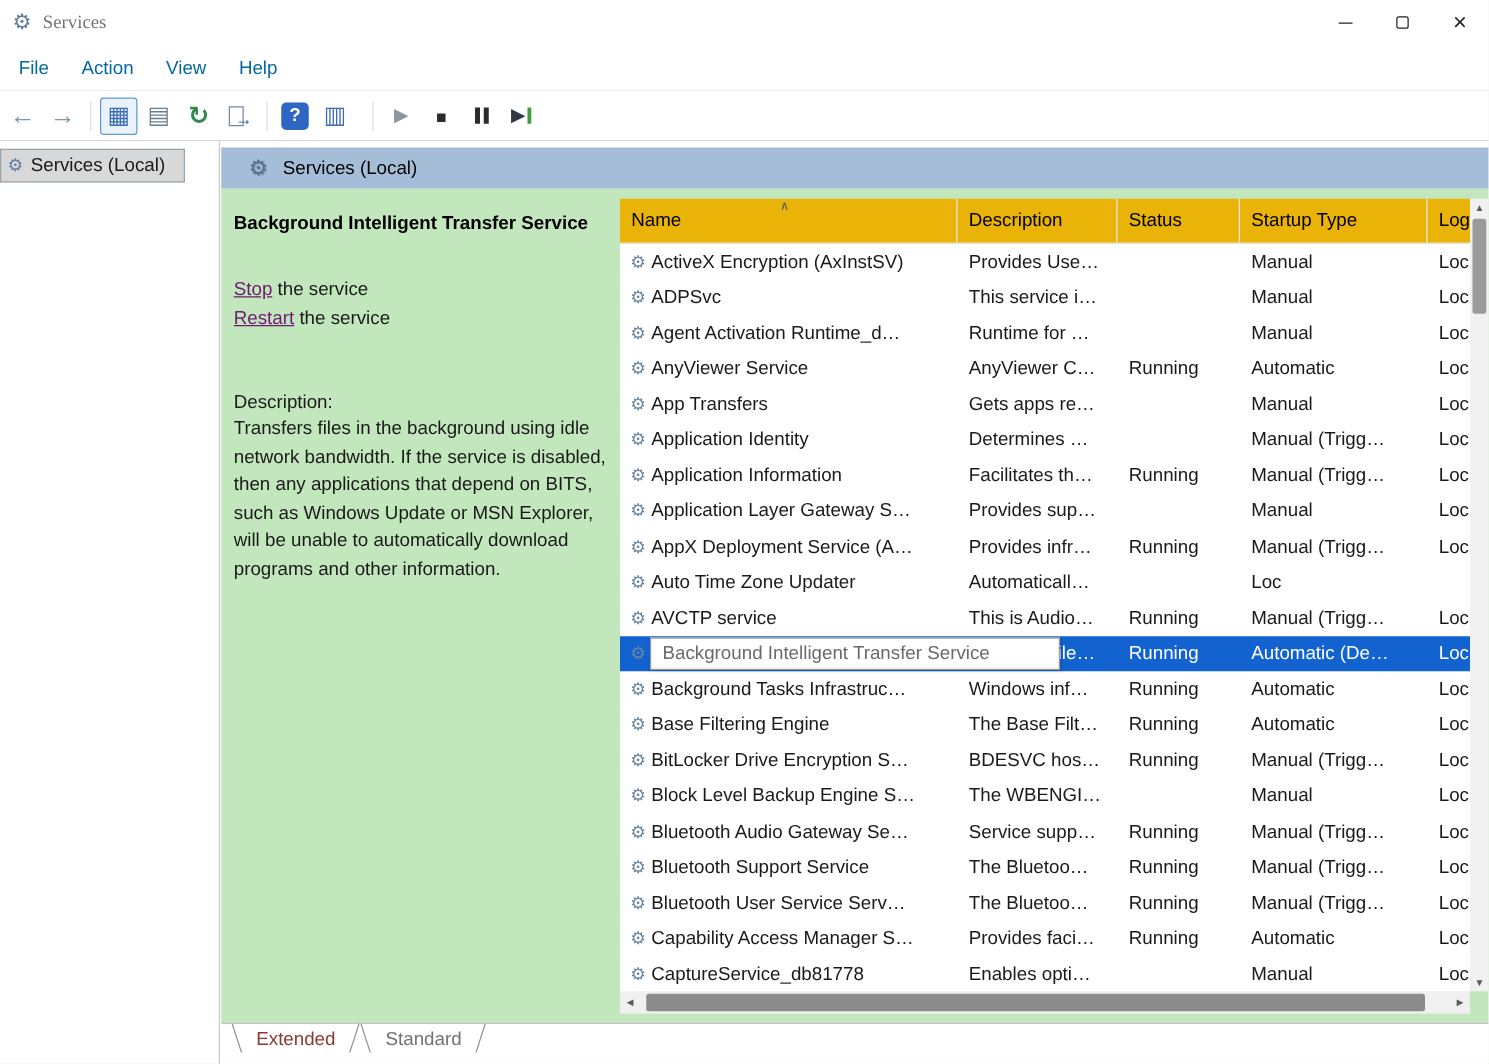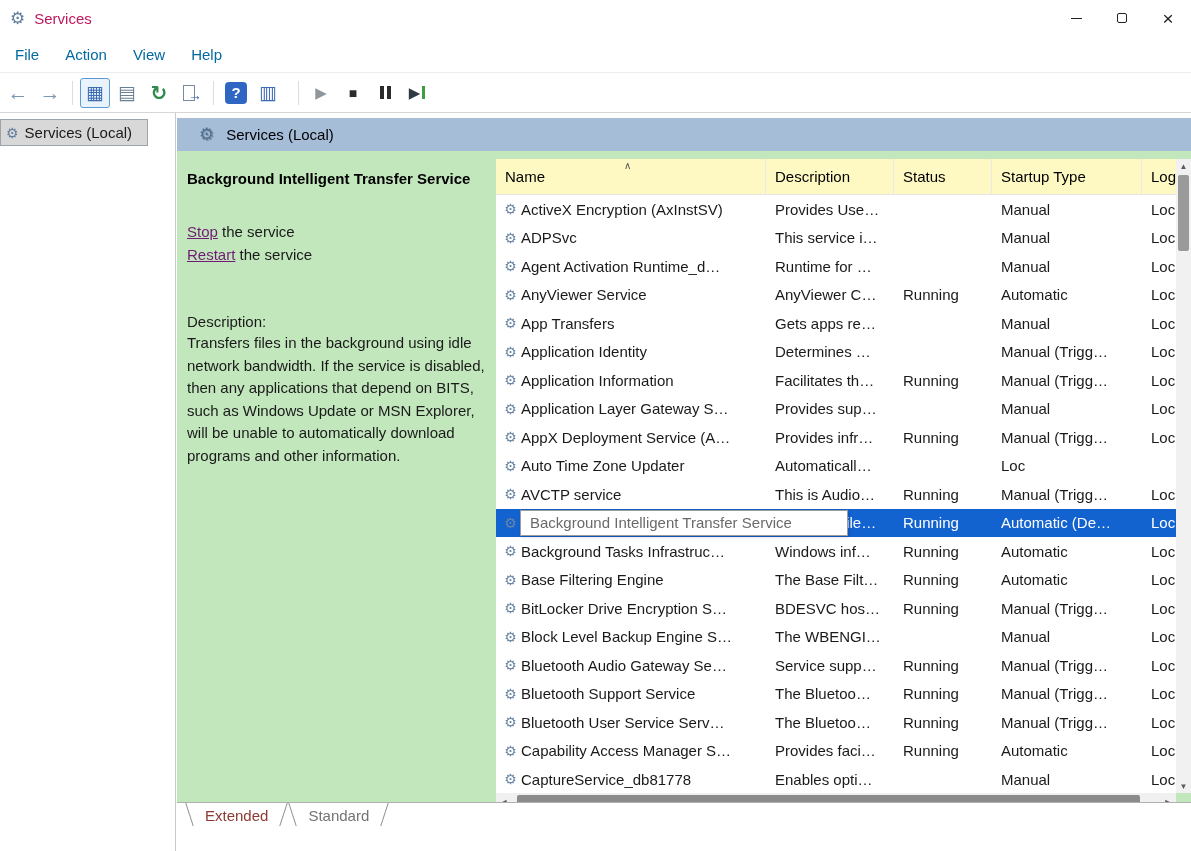--- a/index.html
+++ b/index.html
@@ -6,21 +6,21 @@
   html,body { background:#e8e8e8; }
   body { font-family: "Liberation Sans", "DejaVu Sans", sans-serif; }
   .window {
     position: relative; width: 1191px; height: 851px;
     background: #ffffff; overflow: hidden; color:#1a1a1a;
   }
 
   
   .titlebar { position:absolute; top:0; left:0; right:0; height:36px; display:flex; align-items:center; background:#fff; }
   .app-icon { margin-left:10px; font-size:17px; color:#5f7d9e; }
-  .title-text { margin-left:9px; font-size:15px; color:#be185d; }
+  .title-text { margin-left:9px; font-size:15px; color:#737373;font-family:Liberation Serif, serif; }
   .win-controls { margin-left:auto; display:flex; height:100%; }
   .win-btn { width:46px; height:100%; display:flex; align-items:center; justify-content:center; font-size:17px; color:#222; }
   .min-glyph { display:block; width:11px; height:1px; background:#222; }
   .max-glyph { display:block; width:10px; height:10px; border:1px solid #222; border-radius:2px; }
   .close-glyph { font-size:19px; line-height:1; }
 
   
   .menubar { position:absolute; top:36px; left:0; right:0; height:37px; display:flex; align-items:center; border-bottom:1px solid #ececec; background:#fff; }
   .menu-item { padding:6px 13px; font-size:15px; color:#0369a1; }
   .menu-item:first-child { margin-left:2px; }
@@ -59,21 +59,21 @@
   
   .info-panel { position:absolute; top:0; left:10px; width:300px; font-size:15px; }
   .info-title { margin-top:17px; font-weight:bold; line-height:21px; color:#000; }
   .info-links { margin-top:31px; line-height:23px; }
   .info-links a { color:#701a75; text-decoration:underline; }
   .desc-label { margin-top:45px; line-height:21px; }
   .desc-text { line-height:22.5px; }
 
   
   .table-area { position:absolute; top:0; left:319px; right:15px; bottom:0; }
-  .table-header { position:absolute; top:8px; left:0; right:0; height:36px; background:#fef9c3; display:flex; align-items:center; border-bottom:1px solid #e4e4e4; }
+  .table-header { position:absolute; top:8px; left:0; right:0; height:36px; background:#eab308; display:flex; align-items:center; border-bottom:1px solid #e4e4e4; }
   .hcell { height:100%; display:flex; align-items:center; padding-left:9px; font-size:15px; color:#000; border-right:1px solid #e9e9e9; position:relative; overflow:hidden; white-space:nowrap; }
   .sort-caret { position:absolute; top:1px; left:128px; font-size:10px; color:#555; }
   .c-name { width:270px; } .c-desc { width:128px; } .c-status { width:98px; } .c-startup { width:150px; } .c-logon { flex:1; border-right:none; }
 
   .rows { position:absolute; top:44px; left:0; right:0; height:599px; background:#fff; overflow:hidden; }
   .row { height:28.5px; display:flex; align-items:center; position:relative; }
   .cell { height:100%; display:flex; align-items:center; padding-left:9px; font-size:15px; overflow:hidden; white-space:nowrap; }
   .cell.c-name { padding-left:4px; }
   .svc-icon { width:21px; text-align:center; font-size:14px; color:#6a86a5; flex:0 0 21px; }
   .row.selected { background:#1262cf; color:#fff; }
@@ -89,21 +89,21 @@
   .h-track { position:relative; flex:1; height:100%; }
   .h-thumb { position:absolute; left:5px; top:2px; width:623px; height:14px; background:#8b8b8b; border-radius:2px; }
 
   
   .v-scrollbar { position:absolute; top:8px; right:0; width:15px; bottom:25px; background:#f1f1f1; }
   .v-arrow { width:100%; height:14px; display:flex; align-items:center; justify-content:center; font-size:8px; color:#5a5a5a; }
   .v-arrow.down { position:absolute; bottom:0; }
   .v-thumb { position:absolute; top:16px; left:2px; width:11px; height:76px; background:#9a9a9a; border-radius:2px; }
 
   
-  .tabs { position:absolute; left:0; right:0; bottom:16px; height:33px; background:#fff; border-top:1px solid #b0b0b0; display:flex; align-items:flex-start; padding-left:8px; }
+  .tabs { position:absolute; left:0; right:0; bottom:0; height:33px; background:#fff; border-top:1px solid #b0b0b0; display:flex; align-items:flex-start; padding-left:8px; }
   .tab { position:relative; padding:4px 20px 6px 20px; font-size:15px; color:#737373; }
   .tab::before, .tab::after { content:""; position:absolute; top:0; bottom:4px; width:1px; background:#8f8f8f; }
   .tab::before { left:4px; transform:skewX(18deg); }
   .tab::after { right:4px; transform:skewX(-18deg); }
   .tab.active { color:#8b3a32; }
 </style>
 </head>
 <body>
 
 <div class="window">

